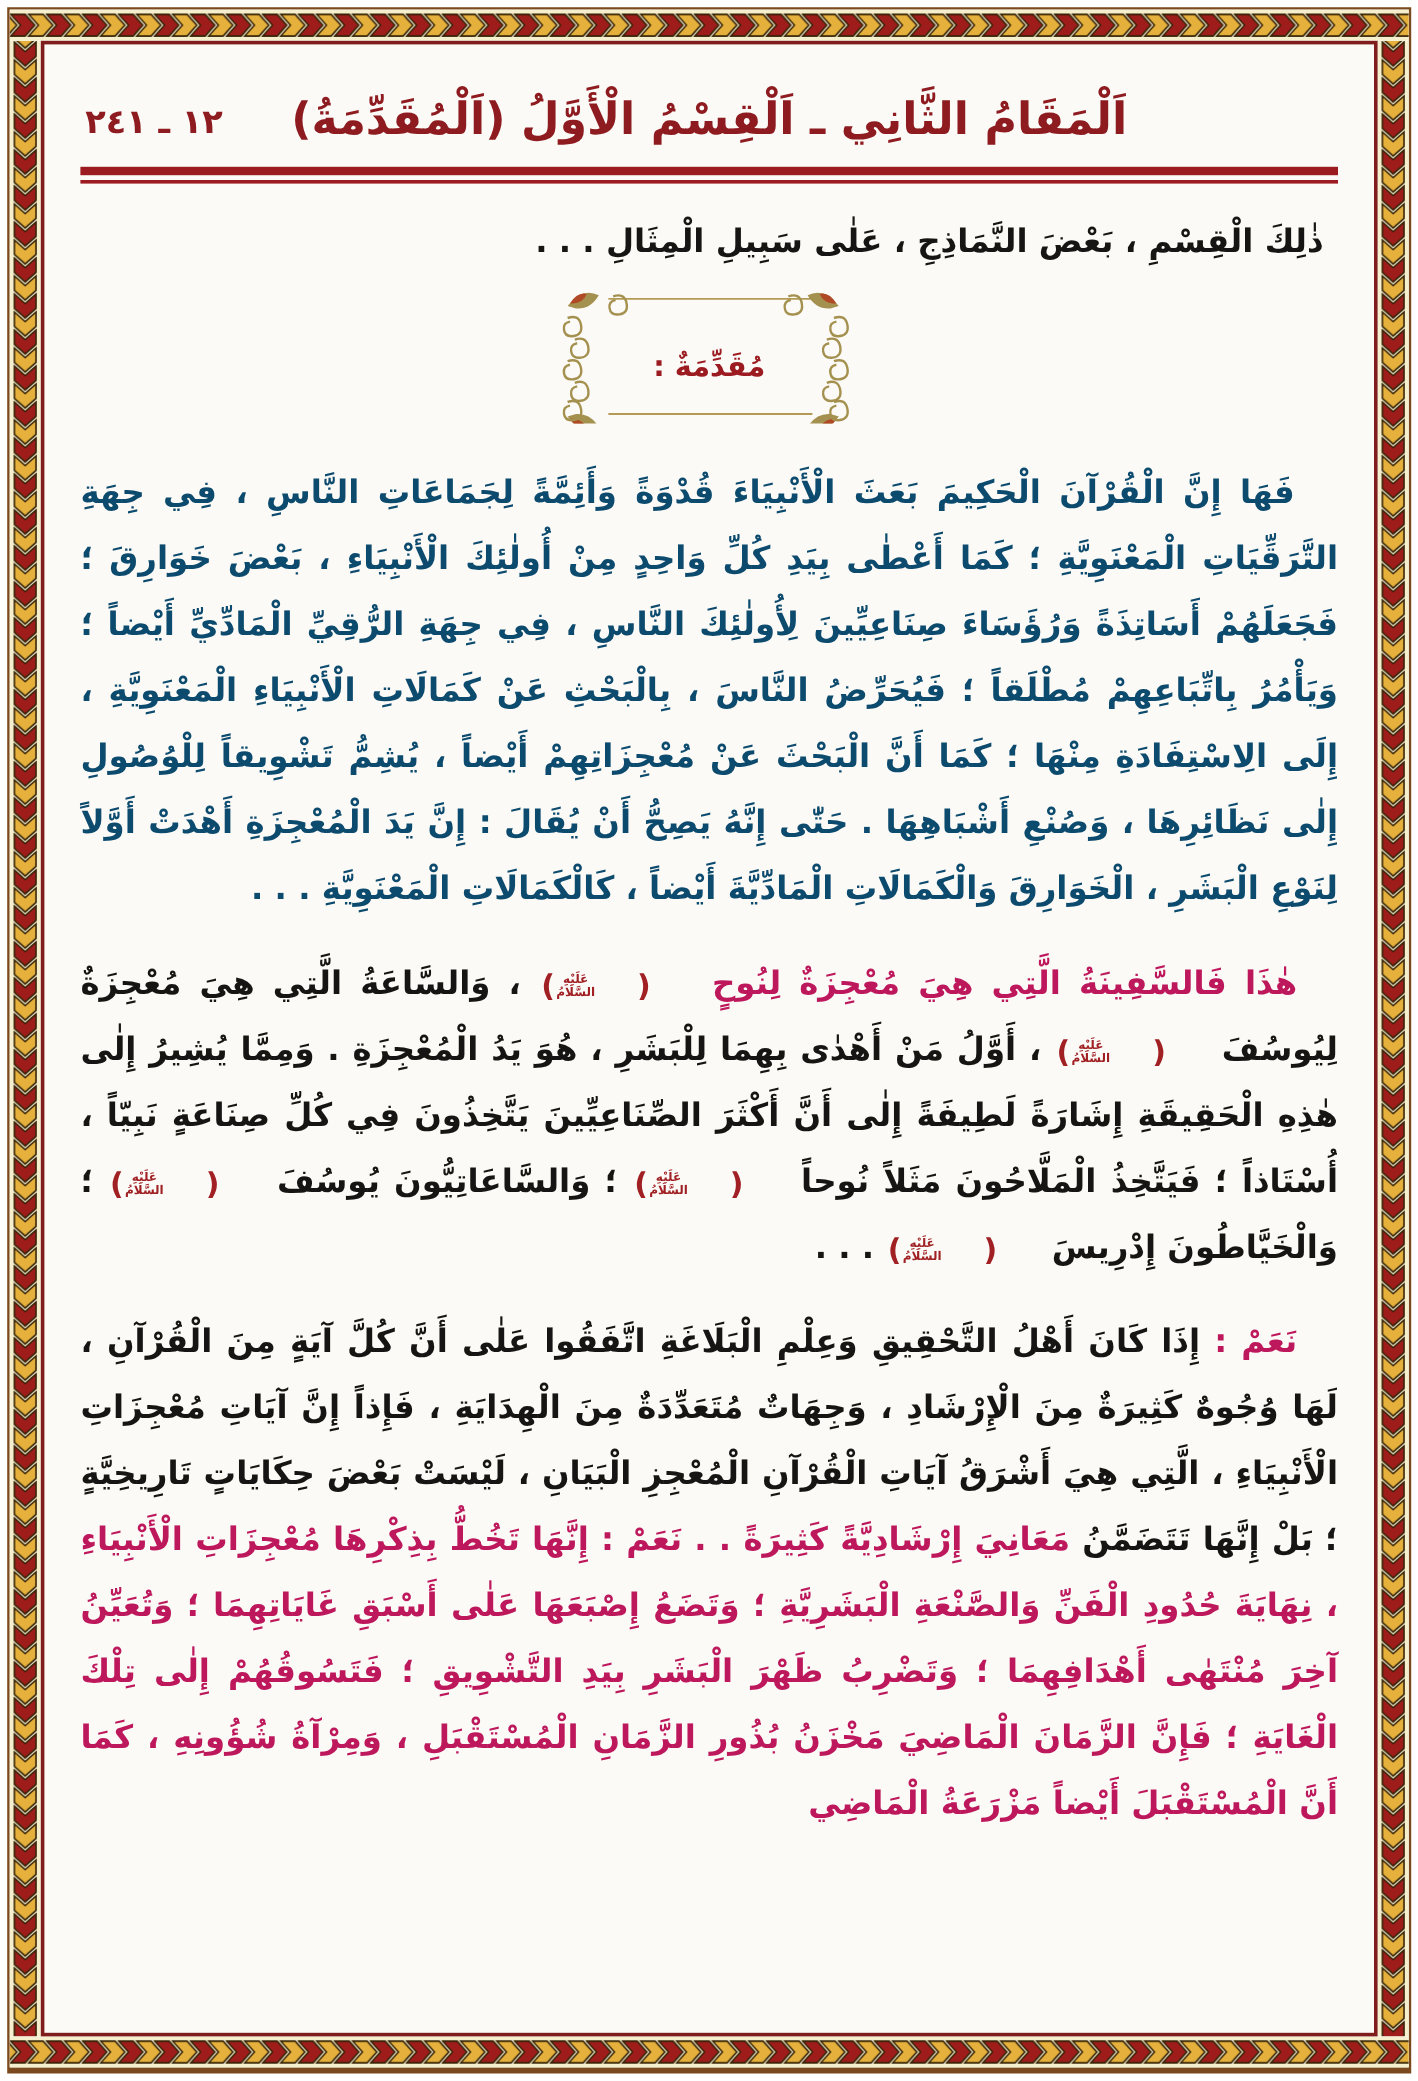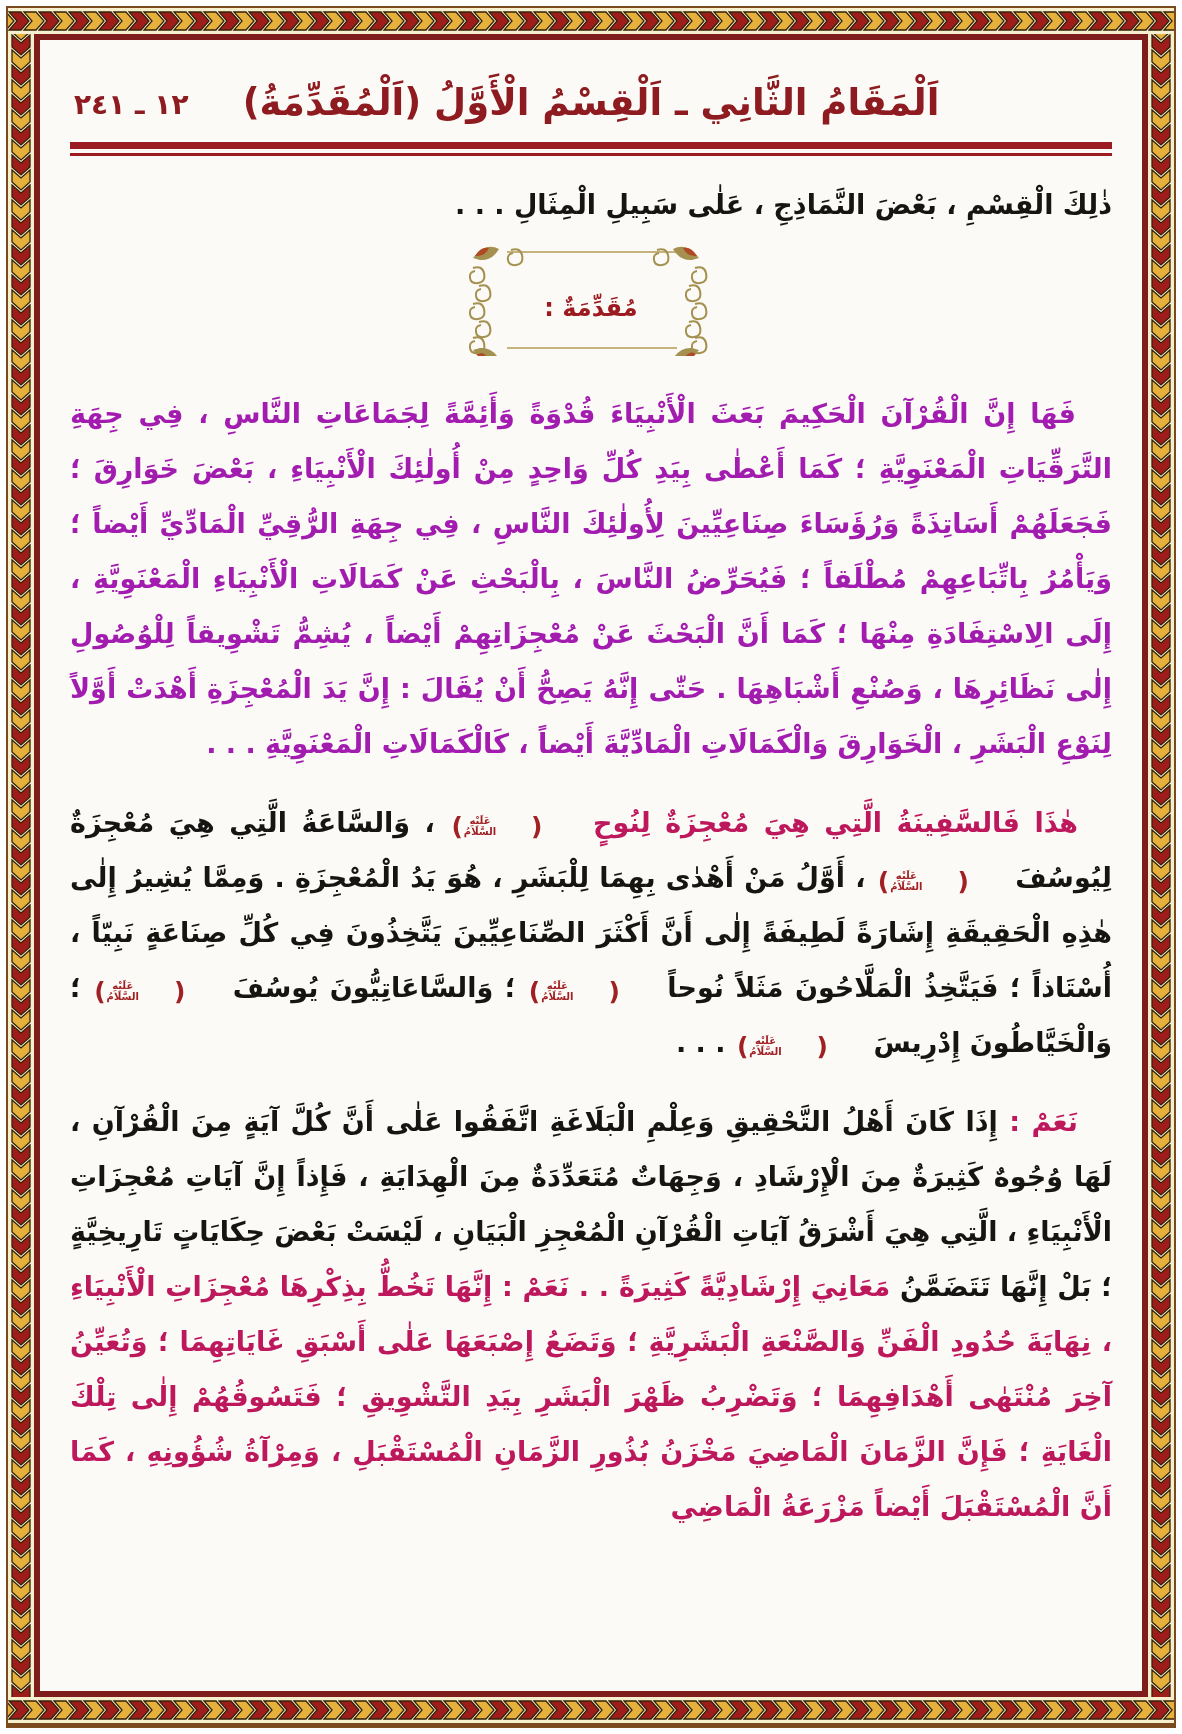--- a/index.html
+++ b/index.html
@@ -17,21 +17,21 @@
     border-bottom-width:5px;
     background:#fcfbf7;
   }
   .strip{position:absolute;display:block;}
   .strip.top{top:0;left:0;width:100%;height:26px;}
   .strip.bottom{bottom:0;left:0;width:100%;height:26px;}
   .strip.left{top:26px;left:0;width:26px;height:calc(100% - 52px);}
   .strip.right{top:26px;right:0;width:26px;height:calc(100% - 52px);}
   .inner{
     position:absolute;inset:26px;
-    border:6px solid #7f1d1d;
+    border:3px solid #7f1d1d;
     background:#fbfaf6;
     padding:38px 30px 0 30px;
     direction:rtl;
     box-sizing:border-box;
   }
   
   .header{position:relative;height:54px;}
   .page-title{
     position:absolute;right:50%;transform:translateX(50%);
     top:0;white-space:nowrap;
@@ -41,30 +41,30 @@
     position:absolute;left:4px;top:2px;
     color:#8e1b20;font-weight:bold;font-size:28px;line-height:50px;
     unicode-bidi:isolate;
   }
   
   .rule{margin-top:10px;}
   .rule-thick{height:7px;background:#9b1b20;}
   .rule-thin{height:3px;background:#9b1b20;margin-top:4px;}
   
   .intro{
-    margin:26px 0 0 0;
+    margin:26px 12px 0 0;
     color:#171513;font-weight:bold;font-size:27px;line-height:46px;
     text-align:right;
   }
   .para{
     margin:0;color:#171513;font-weight:bold;font-size:27px;line-height:55px;
     text-align:justify;text-justify:inter-word;
     text-indent:36px;
   }
-  .para.p1{margin-top:30px;color:#a21caf;}
+  .para.p1{margin-top:30px;color:#0c4a6e;}
   .para.p2{margin-top:24px;text-indent:34px;}
   .para.p3{margin-top:24px;text-indent:34px;}
   .red{color:#be185d;}
   .black{color:#171513;}
   
   .as{
     display:inline-block;vertical-align:middle;
     color:#a02024;white-space:nowrap;line-height:1;
     margin:0 2px;
   }

